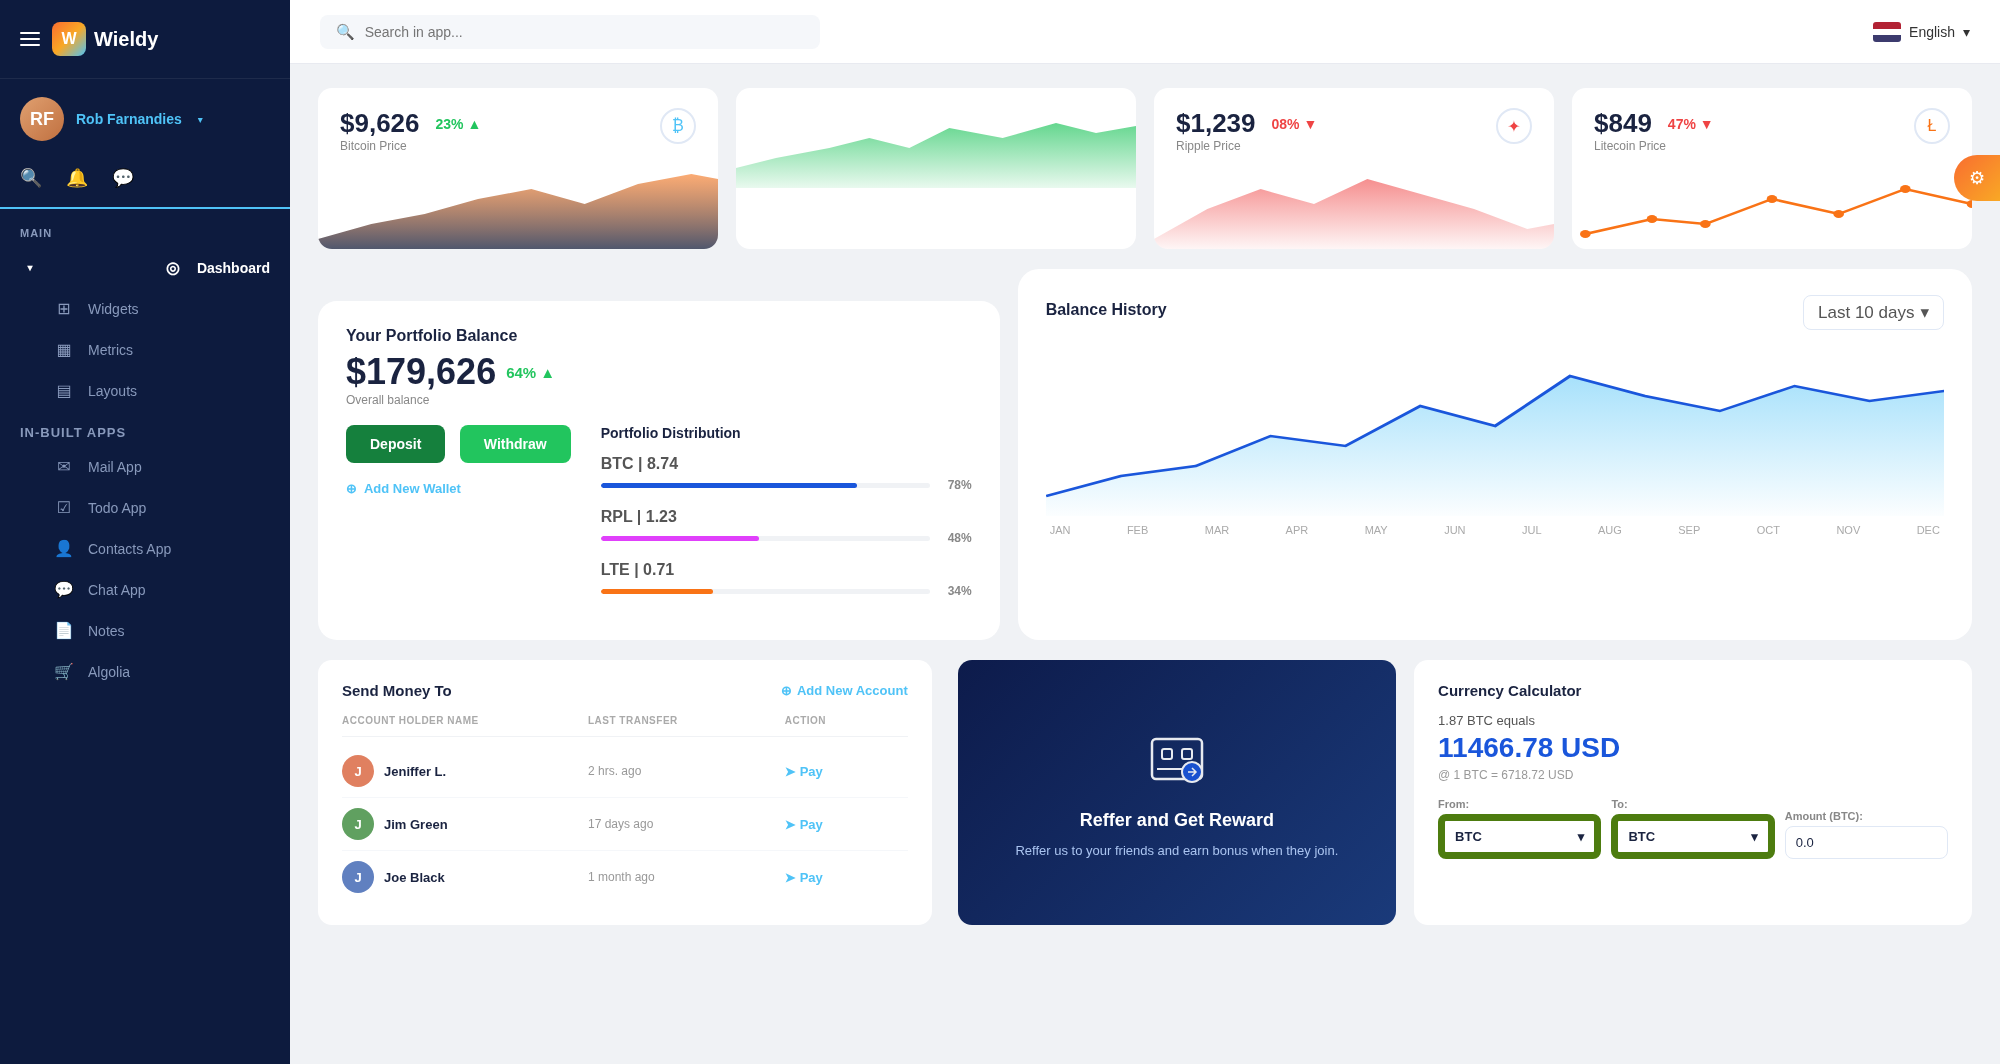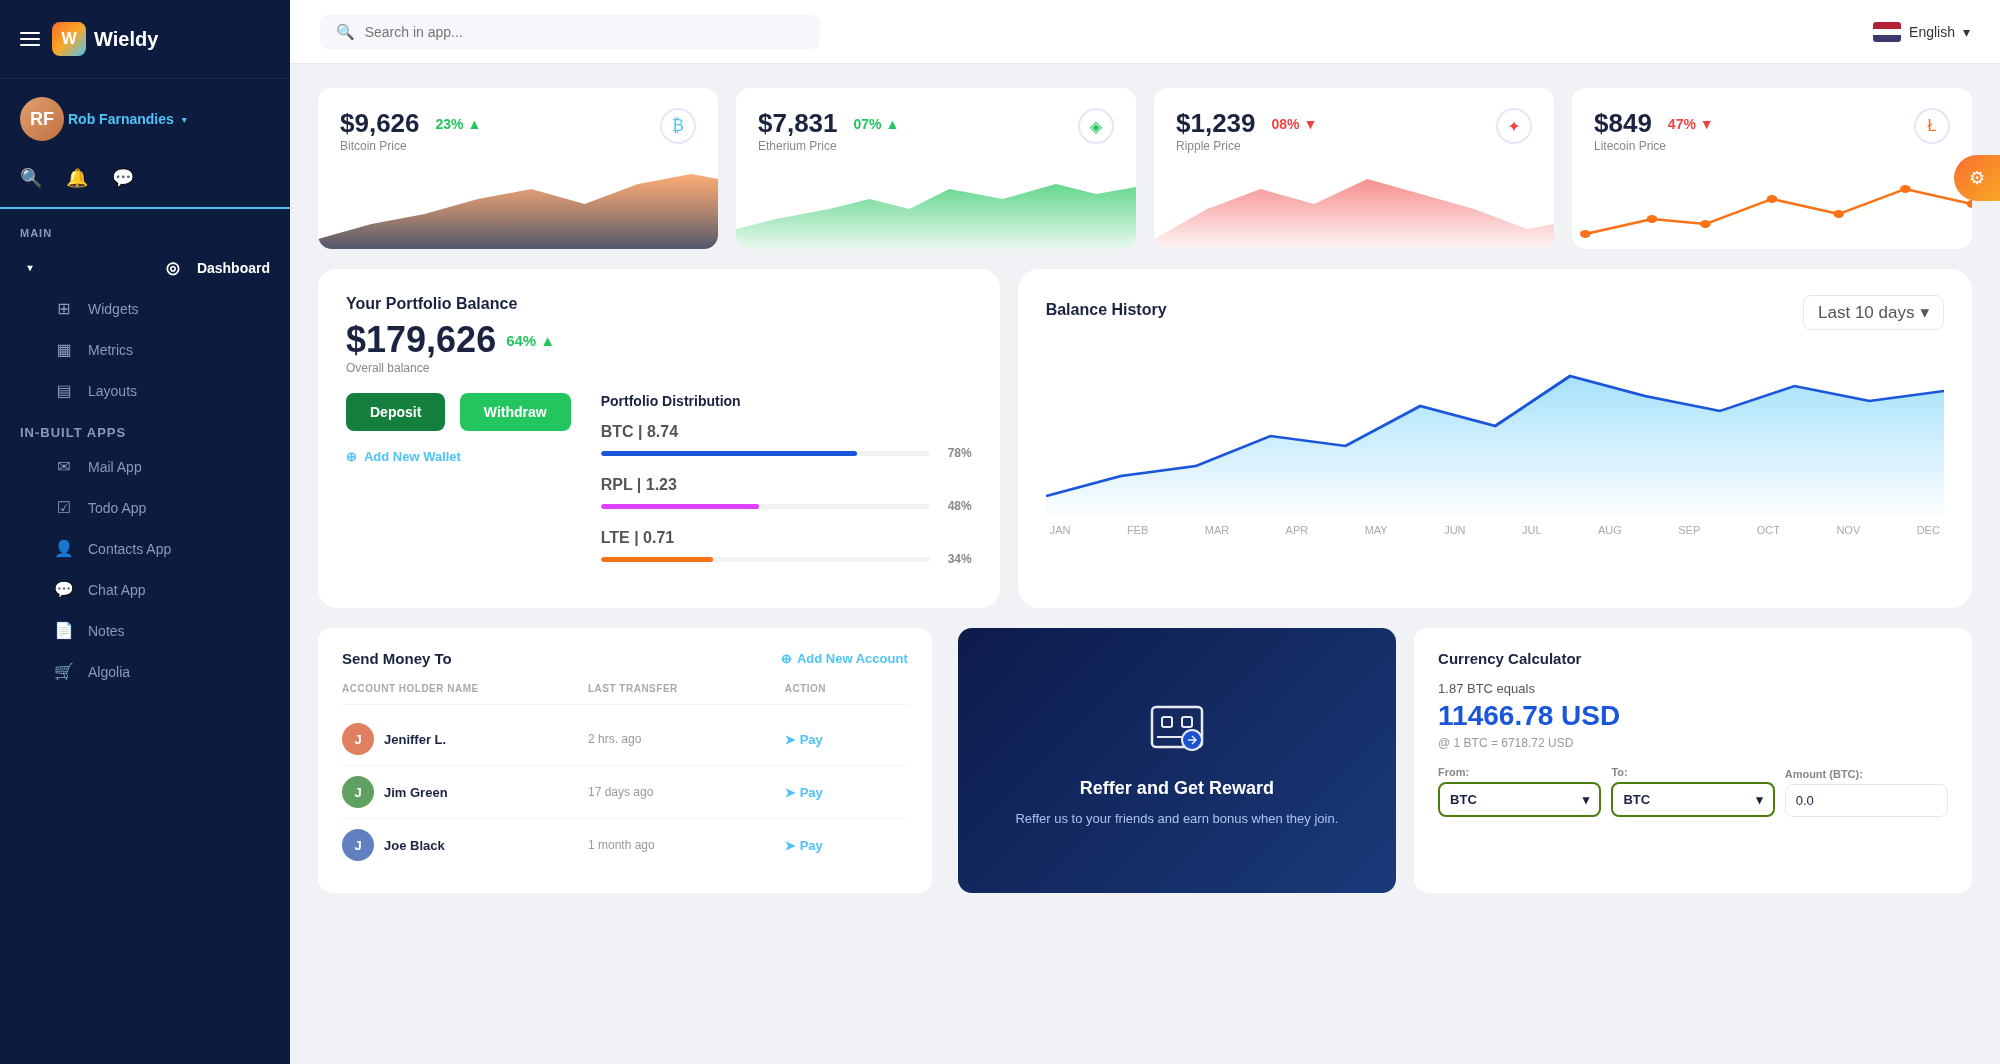--- a/index.html
+++ b/index.html
@@ -32,21 +32,21 @@
       border-radius: 8px;
       display: flex; align-items: center; justify-content: center;
       font-weight: bold; font-size: 16px; color: #fff;
     }
     .logo-text { font-size: 20px; font-weight: 700; color: #fff; }
 
     .user-section {
       display: flex;
       align-items: center;
       padding: 18px 20px;
-      gap: 4px;
+      gap: 12px;
     }
     .avatar {
       width: 44px; height: 44px; border-radius: 50%;
       background: linear-gradient(135deg, #e0a070, #c07040);
       overflow: hidden;
       display: flex; align-items: center; justify-content: center;
       font-size: 18px; color: #fff; font-weight: bold;
     }
     .user-name { color: #4fc3f7; font-size: 14px; font-weight: 600; cursor: pointer; }
     .user-caret { color: #4fc3f7; font-size: 10px; margin-left: 4px; }
@@ -233,20 +233,21 @@
     .portfolio-row {
       display: grid;
       grid-template-columns: 1fr 1.4fr;
       gap: 18px;
       margin-bottom: 20px;
     }
     .card {
       background: #fff;
       border-radius: 19px;
       padding: 26px 28px;
+      margin-top: 32px;
     }
     .card-title {
       font-size: 16px;
       font-weight: 700;
       color: #1a2340;
       margin-bottom: 6px;
     }
     .portfolio-amount {
       font-size: 36px;
       font-weight: 800;
@@ -417,21 +418,21 @@
     .calc-usd { font-size: 28px; font-weight: 800; color: #1a56db; margin-bottom: 4px; }
     .calc-rate { font-size: 12px; color: #999; margin-bottom: 16px; }
     .calc-inputs {
       display: grid;
       grid-template-columns: 1fr 1fr 1fr;
       gap: 10px;
       align-items: end;
     }
     .calc-field label { font-size: 11px; color: #888; font-weight: 600; margin-bottom: 4px; display: block; }
     .calc-select {
-      border: 2px solid #4d7c0f;
+      border: 7px solid #4d7c0f;
       border-radius: 8px;
       padding: 8px 10px;
       font-size: 13px;
       color: #1a2340;
       font-weight: 600;
       background: #fff;
       width: 100%;
       cursor: pointer;
       display: flex;
       align-items: center;
@@ -579,32 +580,20 @@
                 <stop offset="0%" stop-color="#f97316" stop-opacity="0.7"></stop>
                 <stop offset="100%" stop-color="#1a2340" stop-opacity="0.9"></stop>
               </linearGradient>
             </defs>
             <path d="M0,70 L40,55 L80,45 L120,30 L160,20 L200,35 L240,15 L280,5 L300,10 L300,80 L0,80 Z" fill="url(#btcGrad)" opacity="0.85"></path>
           </svg>
         </div>
       </div>
 
       <div class="crypto-card">
-        <div class="crypto-card-header">
-          <div>
-            <div style="display:flex;align-items:center;gap:8px">
-              <span class="crypto-price">$7,831</span>
-              <span class="crypto-change change-up">
-                <span>07%</span> <span>▲</span>
-              </span>
-            </div>
-            <div class="crypto-label">Etherium Price</div>
-          </div>
-          <div class="crypto-icon-circle" style="color:#22c55e">◈</div>
-        </div>
         <div class="chart-area">
           <svg width="100%" height="80" viewBox="0 0 300 80" preserveAspectRatio="none">
             <defs>
               <linearGradient id="ethGrad" x1="0" y1="0" x2="0" y2="1">
                 <stop offset="0%" stop-color="#22c55e" stop-opacity="0.7"></stop>
                 <stop offset="100%" stop-color="#22c55e" stop-opacity="0.1"></stop>
               </linearGradient>
             </defs>
             <path d="M0,60 L30,50 L70,40 L100,30 L130,40 L160,20 L200,30 L240,15 L270,25 L300,18 L300,80 L0,80 Z" fill="url(#ethGrad)"></path>
           </svg>

